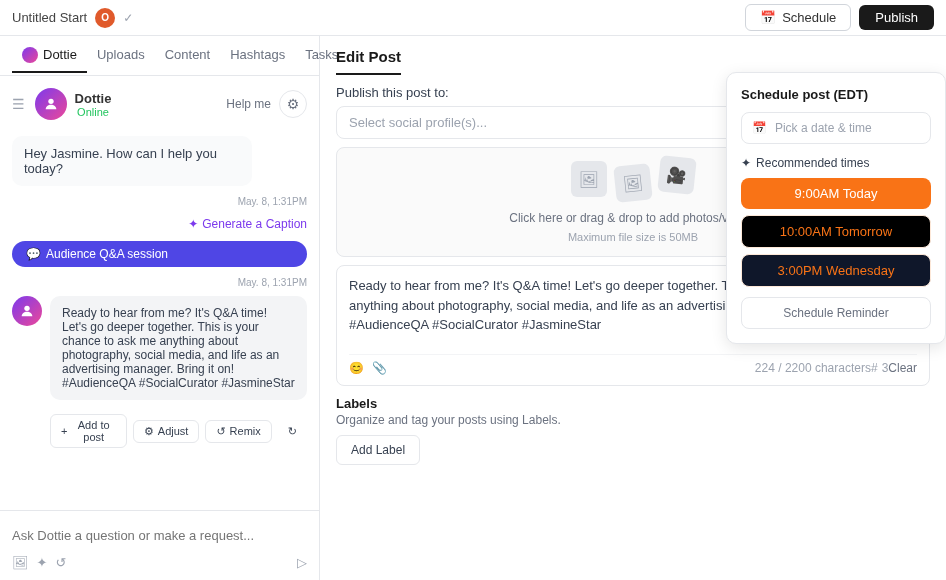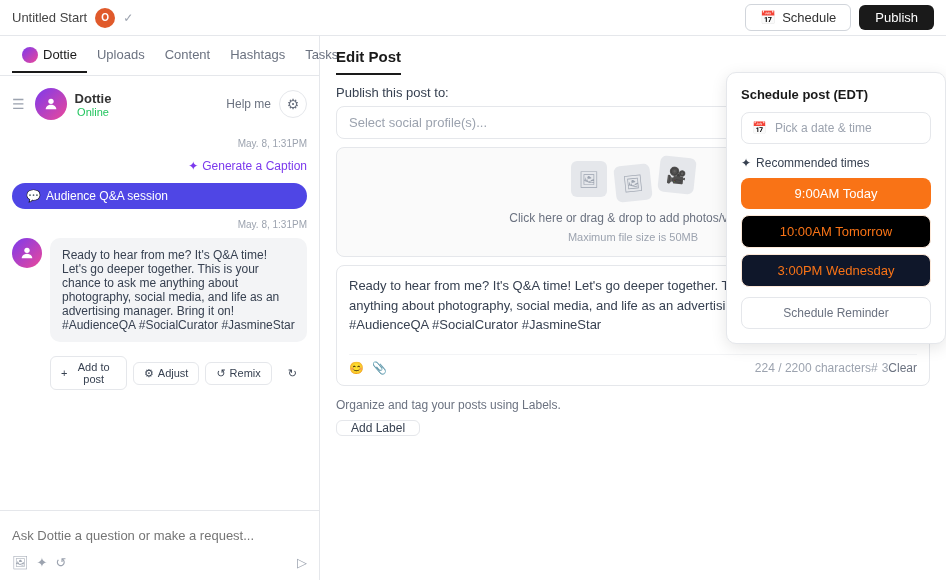--- a/index.html
+++ b/index.html
@@ -72,21 +72,21 @@
     .text-area-footer { display: flex; align-items: center; justify-content: space-between; margin-top: 8px; padding-top: 6px; border-top: 1px solid #f3f4f6; }
     .text-area-left { display: flex; align-items: center; gap: 8px; color: #9ca3af; font-size: 12px; }
     .text-area-right { display: flex; align-items: center; }
     .char-count { font-size: 12px; color: #9ca3af; }
     .hashtag-count { display: flex; align-items: center; gap: 4px; font-size: 12px; color: #9ca3af; }
     .btn-clear { font-size: 12px; color: #6b7280; cursor: pointer; background: none; border: none; }
 
     .labels-section { margin: 10px 16px 0; }
     .labels-title { font-size: 13px; font-weight: 600; color: #1a1a1a; }
     .labels-sub { font-size: 12px; color: #6b7280; margin-top: 2px; }
-    .btn-add-label { margin-top: 8px; padding: 0 14px; border: 1px solid #e5e7eb; border-radius: 6px; background: #fff; font-size: 12px; cursor: pointer; color: #374151; }
+    .btn-add-label { margin-top: 8px; padding: 7px 14px; border: 1px solid #e5e7eb; border-radius: 6px; background: #fff; font-size: 12px; cursor: pointer; color: #374151; }
 
     
     .schedule-popup { position: absolute; top: 36px; right: 0; width: 220px; background: #fff; border: 1px solid #e5e7eb; border-radius: 10px; box-shadow: 0 4px 16px rgba(0,0,0,0.1); padding: 14px; z-index: 10; }
     .schedule-popup-title { font-size: 13px; font-weight: 600; color: #1a1a1a; margin-bottom: 10px; }
     .date-picker-btn { display: flex; align-items: center; gap: 8px; width: 100%; padding: 8px 10px; border: 1px solid #e5e7eb; border-radius: 8px; background: #fff; font-size: 12px; color: #9ca3af; cursor: pointer; margin-bottom: 12px; }
     .recommended-label { display: flex; align-items: center; gap: 5px; font-size: 12px; color: #374151; font-weight: 500; margin-bottom: 8px; }
     .time-option { width: 100%; padding: 8px; border: none; border-radius: 8px; font-size: 13px; font-weight: 500; cursor: pointer; margin-bottom: 6px; text-align: center; }
     .time-option.selected { background: #f97316; color: #fff; }
     .time-option.secondary { background: #000000; color: #f97316; border: 1px solid #fde8d8; }
     .time-option.secondary2 { background: #0f172a; color: #f97316; border: 1px solid #fde8d8; }
@@ -148,20 +148,23 @@
             <div class="chat-name">Dottie</div>
             <div class="chat-status">Online</div>
           </div>
         </div>
         <div style="display:flex;align-items:center;gap:8px;">
           <span class="help-me">Help me</span>
           <div class="settings-icon">⚙</div>
         </div>
       </div>
 
+      <div class="message-bot">
+        <span>Hey Jasmine. How can I help you today?</span>
+      </div>
       <div class="message-timestamp">May. 8, 1:31PM</div>
 
       <div class="generate-caption">
         <span>✦</span>
         <span>Generate a Caption</span>
       </div>
 
       <button class="btn-audience">
         <span>💬</span>
         <span>Audience Q&amp;A session</span>
@@ -240,20 +243,21 @@
           <div class="hashtag-count">
             <span>#</span>
             <span>3</span>
           </div>
           <button class="btn-clear">Clear</button>
         </div>
       </div>
     </div>
 
     <div class="labels-section">
+      <div class="labels-title">Labels</div>
       <div class="labels-sub">Organize and tag your posts using Labels.</div>
       <button class="btn-add-label">Add Label</button>
     </div>
 
     <div class="schedule-popup">
       <div class="schedule-popup-title">Schedule post (EDT)</div>
       <button class="date-picker-btn">
         <span>📅</span>
         <span>Pick a date &amp; time</span>
       </button>

